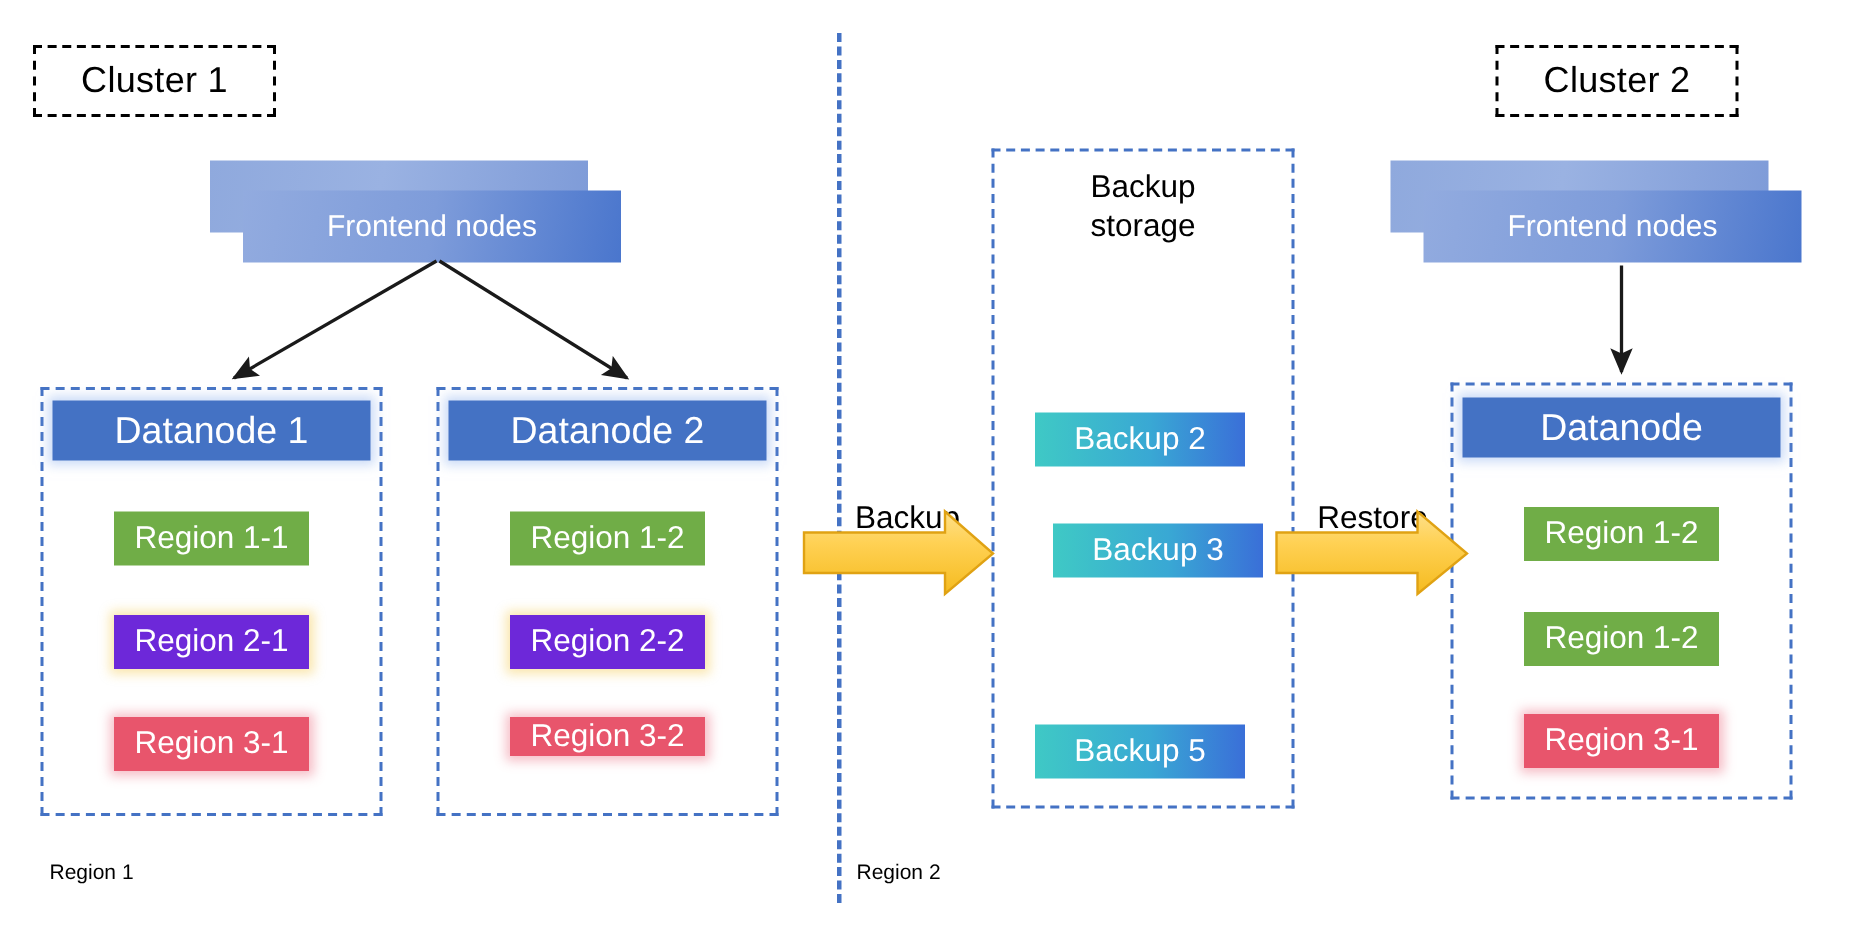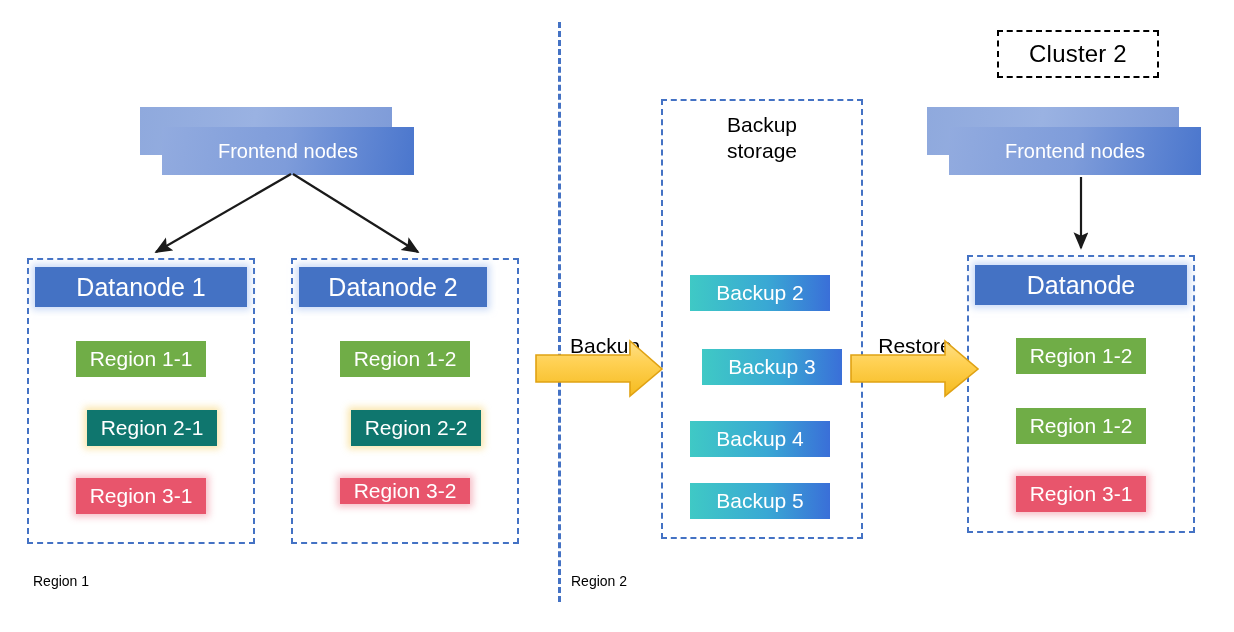--- a/index.html
+++ b/index.html
@@ -79,21 +79,21 @@
   
   .region {
     color: #ffffff;
     font-size: 21px;
     display: flex;
     align-items: center;
     justify-content: center;
     white-space: nowrap;
   }
   .region.green  { background: #70ad47; }
-  .region.yellow { background: #0f766e; box-shadow: 0 0 7px 3px rgba(240,184,22,.35); margin-left: 11px; }
+  .region.yellow { background: #6d28d9; box-shadow: 0 0 7px 3px rgba(240,184,22,.35); }
   .region.red    { background: #e8556c; box-shadow: 0 0 7px 3px rgba(232,85,108,.38); }
 
   
   .backup-chip {
     background: linear-gradient(90deg, #3fc9c5 0%, #39a8d4 55%, #3a6fd8 100%);
     color: #ffffff;
     font-size: 21px;
     display: flex;
     align-items: center;
     justify-content: center;
@@ -124,20 +124,23 @@
     left: 0; top: 0;
     width: 1234px; height: 632px;
     pointer-events: none;
   }
 </style>
 </head>
 <body>
 
 <div id="canvas">
 
+  <div class="abs cluster-tag" style="left:22px; top:30px; width:162px; height:48px;">
+    <span>Cluster 1</span>
+  </div>
 
   <div class="abs cluster-tag" style="left:997px; top:30px; width:162px; height:48px;">
     <span>Cluster 2</span>
   </div>
 
   <div class="frontend-wrap" style="left:140px; top:107px; width:280px; height:70px;">
     <div class="frontend-back"></div>
     <div class="frontend-front">
       <span>Frontend nodes</span>
     </div>
@@ -161,21 +164,21 @@
   </div>
   <div class="abs region yellow" style="left:76px; top:410px; width:130px; height:36px;">
     <span>Region 2-1</span>
   </div>
   <div class="abs region red" style="left:76px; top:478px; width:130px; height:36px;">
     <span>Region 3-1</span>
   </div>
 
   <div class="abs dashed-blue" style="left:291px; top:258px; width:228px; height:286px;"></div>
 
-  <div class="abs datanode" style="left:299px; top:267px; width:188px; height:40px;">
+  <div class="abs datanode" style="left:299px; top:267px; width:212px; height:40px;">
     <span>Datanode 2</span>
   </div>
 
   <div class="abs region green" style="left:340px; top:341px; width:130px; height:36px;">
     <span>Region 1-2</span>
   </div>
   <div class="abs region yellow" style="left:340px; top:410px; width:130px; height:36px;">
     <span>Region 2-2</span>
   </div>
   <div class="abs region red" style="left:340px; top:478px; width:130px; height:26px;">
@@ -187,23 +190,20 @@
   <div class="abs dashed-blue" style="left:661px; top:99px; width:202px; height:440px;"></div>
 
   <div class="abs plain-label" style="left:661px; top:112px; width:202px;">Backup
 storage</div>
 
   <div class="abs backup-chip" style="left:690px; top:275px; width:140px; height:36px;">
     <span>Backup 2</span>
   </div>
   <div class="abs backup-chip" style="left:702px; top:349px; width:140px; height:36px;">
     <span>Backup 3</span>
-  </div>
-  <div class="abs backup-chip" style="left:690px; top:421px; width:140px; height:36px;">
-    <span>Backup 4</span>
   </div>
   <div class="abs backup-chip" style="left:690px; top:483px; width:140px; height:36px;">
     <span>Backup 5</span>
   </div>
 
   <div class="abs dashed-blue" style="left:967px; top:255px; width:228px; height:278px;"></div>
 
   <div class="abs datanode" style="left:975px; top:265px; width:212px; height:40px;">
     <span>Datanode</span>
   </div>

